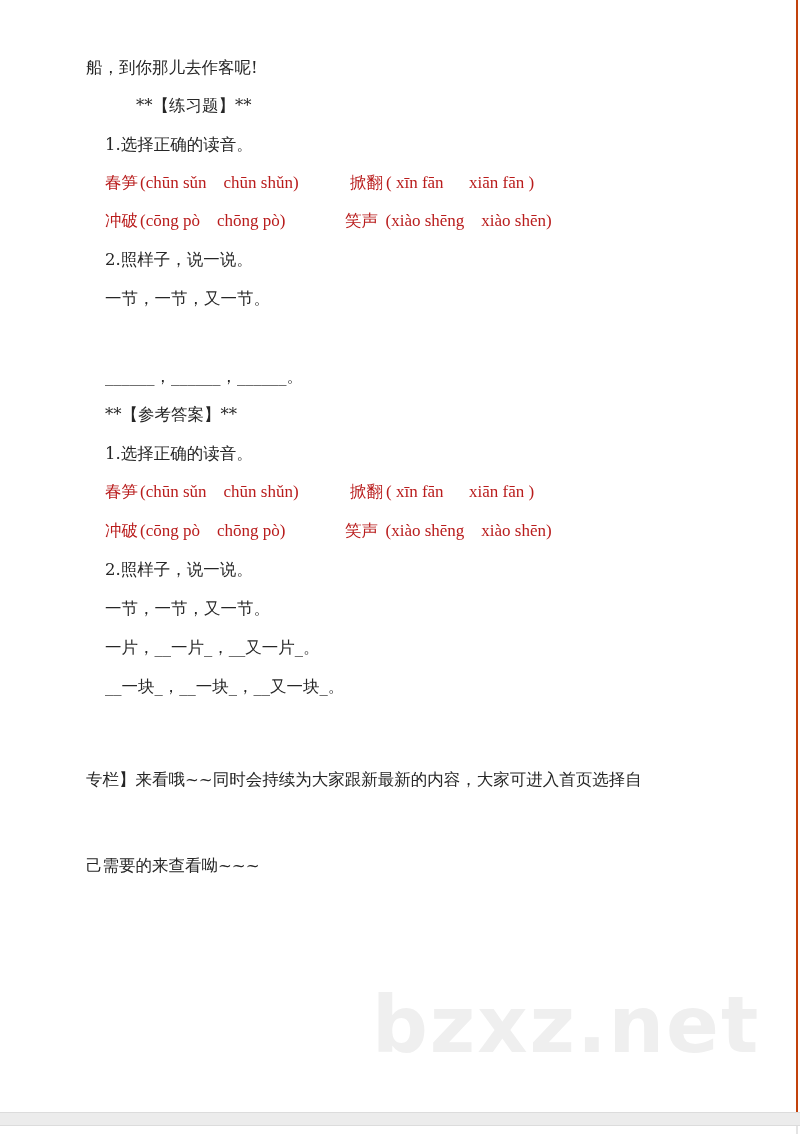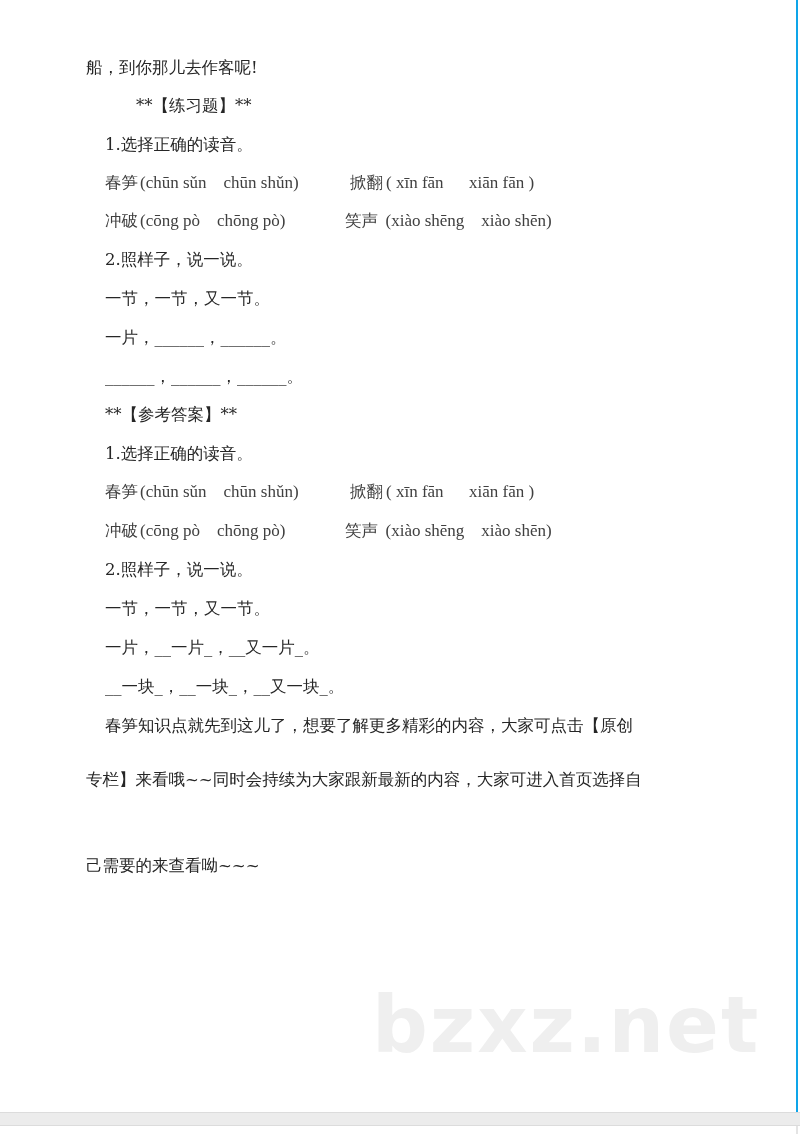--- a/index.html
+++ b/index.html
@@ -7,21 +7,21 @@
       width: 800px; height: 1134px; overflow: hidden;
       background: #ffffff;
       font-family: "DejaVu Serif", "Liberation Serif", serif;
       color: #222222;
       position: relative;
     }
     .page {
       position: absolute; left: 0; top: 0;
       width: 796px; height: 1112px;
       background: #ffffff;
-      border-right: 2px solid #0ea5e9;
+      border-right: 2px solid #c2410c;
     }
     .gap {
       position: absolute; left: 0; top: 1112px;
       width: 800px; height: 12px;
       background: #ececec;
       border-top: 1px solid #dcdcdc;
       border-bottom: 1px solid #dcdcdc;
     }
     .next-page {
       position: absolute; left: 0; top: 1126px;
@@ -30,21 +30,21 @@
     }
     .line {
       position: absolute;
       font-size: 16.5px;
       line-height: 20px;
       white-space: pre;
       color: #262626;
     }
     .ind { left: 105px; }
     .noind { left: 86px; }
-    .pinyin-row { position: absolute; font-size: 16.5px; line-height: 20px; white-space: pre; color: #404040; }
+    .pinyin-row { position: absolute; font-size: 16.5px; line-height: 20px; white-space: pre; color: #b91c1c; }
     .seg { position: absolute; top: 0; white-space: pre; }
     .latin { font-family: "Liberation Serif", serif; font-size: 17px; }
     .watermark {
       position: absolute; left: 372px; top: 985px;
       font-family: "DejaVu Sans", sans-serif;
       font-weight: bold; font-size: 78px; letter-spacing: 2px;
       color: #efefef;
       line-height: 80px;
     }
   </style>
@@ -66,21 +66,20 @@
   </div>
   <div class="pinyin-row" style="left:105px; top:211px; width:600px; height:22px;">
     <span class="seg" style="left:0;">冲破</span>
     <span class="seg latin" style="left:35px;">(cōng pò    chōng pò)</span>
     <span class="seg" style="left:240px;">笑声</span>
     <span class="seg latin" style="left:272px;">  (xiào shēng    xiào shēn)</span>
   </div>
 
   <div class="line ind" style="top:250px;">2.照样子，说一说。</div>
   <div class="line ind" style="top:289px;">一节，一节，又一节。</div>
-  <div class="line ind" style="top:328px;">一片，______，______。</div>
   <div class="line ind" style="top:367px;">______，______，______。</div>
 
   <div class="line ind" style="top:405px;text-align:right;">**【参考答案】**</div>
   <div class="line ind" style="top:444px;">1.选择正确的读音。</div>
 
   <div class="pinyin-row" style="left:105px; top:482px; width:600px; height:22px;">
     <span class="seg" style="left:0;">春笋</span>
     <span class="seg latin" style="left:35px;">(chūn sǔn    chūn shǔn)</span>
     <span class="seg" style="left:245px;">掀翻</span>
     <span class="seg latin" style="left:281px;">( xīn fān      xiān fān )</span>
@@ -90,21 +89,20 @@
     <span class="seg latin" style="left:35px;">(cōng pò    chōng pò)</span>
     <span class="seg" style="left:240px;">笑声</span>
     <span class="seg latin" style="left:272px;">  (xiào shēng    xiào shēn)</span>
   </div>
 
   <div class="line ind" style="top:560px;">2.照样子，说一说。</div>
   <div class="line ind" style="top:599px;">一节，一节，又一节。</div>
   <div class="line ind" style="top:677px;">__一块_，__一块_，__又一块_。</div>
   <div class="line ind" style="top:638px;">一片，__一片_，__又一片_。</div>
 
-  <div class="line ind" style="top:716px;">春笋知识点就先到这儿了，想要了解更多精彩的内容，大家可点击【原创</div>
   <div class="line noind" style="top:770px;">专栏】来看哦~~同时会持续为大家跟新最新的内容，大家可进入首页选择自</div>
   <div class="line noind" style="top:816px;margin-top:40px;">己需要的来查看呦~~~</div>
 
   <div class="watermark">bzxz.net</div>
 </div>
 
 <div class="gap"></div>
 <div class="next-page"></div>
 
 </body></html>

